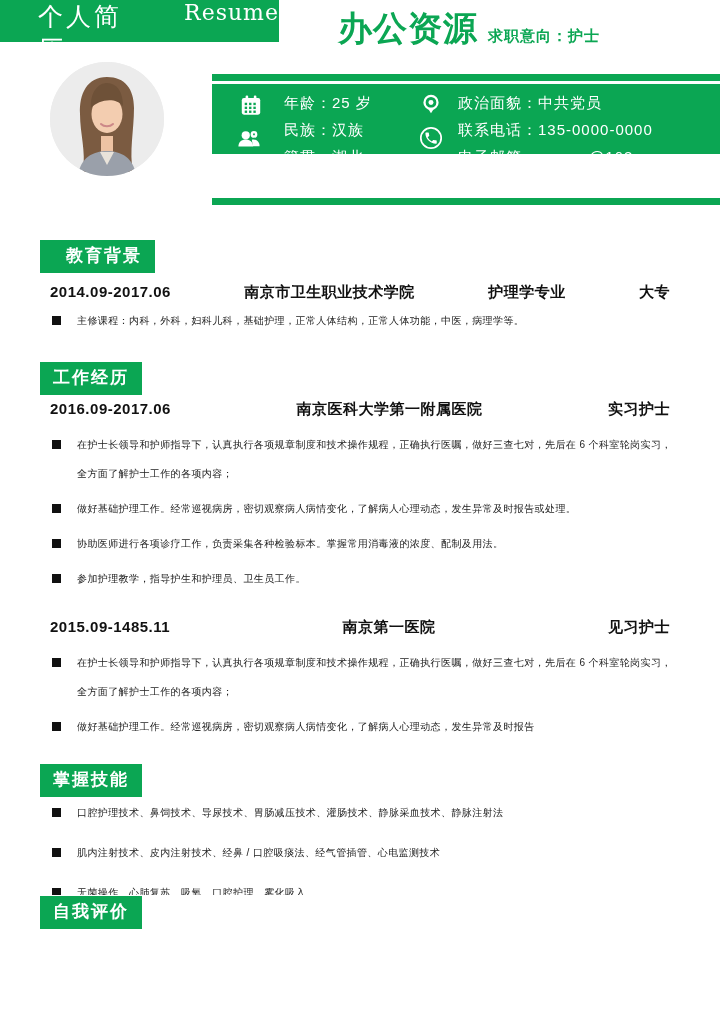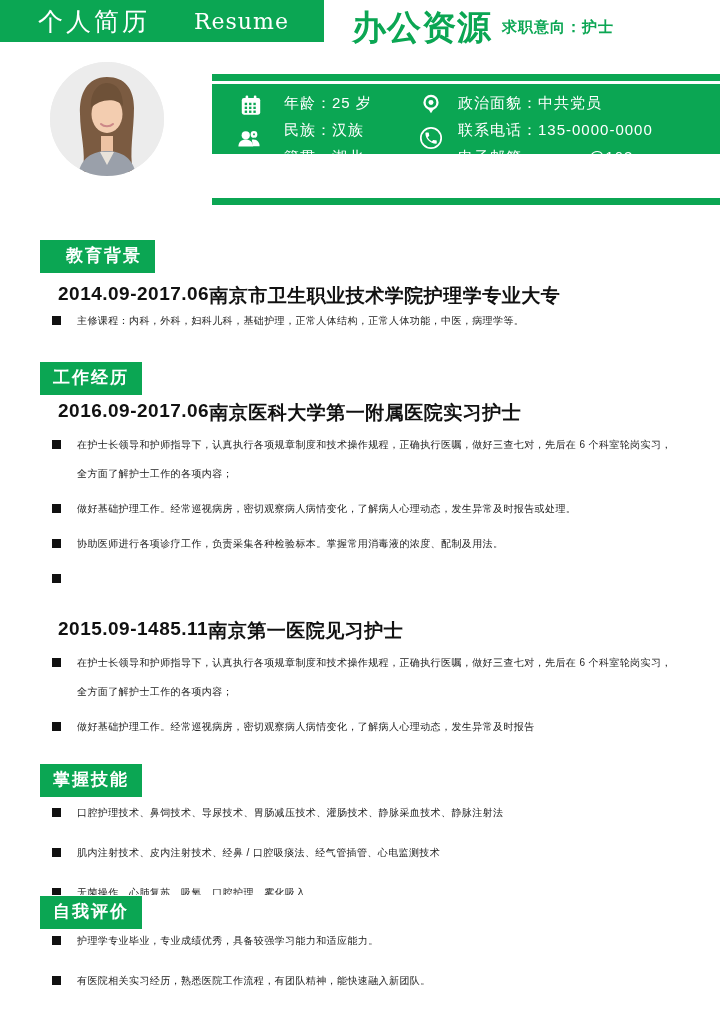--- a/index.html
+++ b/index.html
@@ -1,25 +1,25 @@
 <!DOCTYPE html>
 <html><head>
 <meta charset="utf-8">
 <style>
   :root { --green:#0ba653; --ink:#1f1f1f; }
   * { box-sizing:border-box; margin:0; padding:0; }
   body { background:#fff; font-family:"Liberation Sans", sans-serif; }
   .page { position:relative; width:720px; height:1017px; background:#ffffff; overflow:hidden; color:var(--ink); }
 
   
-  .header-bar { position:absolute; left:0; top:0; width:324px; height:42px; background:var(--green);
-    display:flex; align-items:center; }
+  .header-bar { position:absolute; left:0; top:0; width:279px; height:42px; background:var(--green);
+    display:flex; }
   .title-cn { font-family:"DejaVu Serif", serif; color:#fff; font-size:25px; letter-spacing:3px; margin-left:38px; }
   .title-en { font-family:"DejaVu Serif", serif; color:#fff; font-size:22px; margin-left:44px; letter-spacing:1px; }
-  .brand-row { position:absolute; left:352px; top:8px; height:40px; display:flex; align-items:center; }
+  .brand-row { position:absolute; left:338px; top:8px; height:40px; display:flex; align-items:flex-end; }
   .brand { color:var(--green); font-weight:bold; font-size:34px; line-height:1.15; letter-spacing:1px; }
   .intention { color:var(--green); font-weight:bold; font-size:15px; line-height:1.2; margin-left:10px; padding-bottom:3px; letter-spacing:1px; }
 
   
   .photo { position:absolute; left:50px; top:62px; width:114px; height:114px; border-radius:50%;
     overflow:hidden; background:#ececec; }
   .photo svg { display:block; }
 
   
   .strip { position:absolute; left:212px; width:508px; height:7px; background:var(--green); }
@@ -36,22 +36,22 @@
   .c-text { position:absolute; color:#fff; font-size:15px; letter-spacing:1px; white-space:nowrap; }
   .c-l { left:72px; }  .c-r { left:246px; }
   .c-row1 { top:10px; } .c-row2 { top:37px; } .c-row3 { top:64px; }
   .g-dot { fill:var(--green); }
 
   
   .badge { position:absolute; left:40px; background:var(--green); color:#fff; font-size:17px;
     font-weight:bold; letter-spacing:2px; padding:4px 13px 6px; }
   .b-edu { top:240px;padding-left:26px; } .b-work { top:362px; } .b-skill { top:764px; } .b-eval { top:896px; }
 
-  .entry-row { position:absolute; left:50px; width:620px; display:flex; 
-    font-weight:bold; font-size:19px; color:#111; letter-spacing:0.5px; white-space:nowrap;margin-left:8px; }
+  .entry-row { position:absolute; left:50px; width:620px; display:flex; justify-content:space-between;
+    font-weight:bold; font-size:15px; color:#111; letter-spacing:0.5px; white-space:nowrap; }
   .r-edu { top:283px; } .r-job1 { top:400px; } .r-job2 { top:618px; }
 
   .bullets { position:absolute; left:50px; width:622px; }
   .bl-edu { top:306px; } .bl-job1 { top:430px; } .bl-job2 { top:648px; }
   .bl-skill { top:798px; } .bl-eval { top:926px; }
   .bullet { display:flex; font-size:10px; line-height:29px; letter-spacing:0.4px; margin-bottom:6px; color:#222; }
   .bl-skill .bullet, .bl-eval .bullet { margin-bottom:11px;text-align:center; }
   .sq { width:9px; height:9px; background:#111; margin:10px 16px 0 2px; flex:none; }
   .clipped { height:17px; overflow:hidden; margin-bottom:0; }
 </style>
@@ -171,20 +171,21 @@
     <div class="bullet">
         <span class="sq"></span>
         <span>做好基础护理工作。经常巡视病房，密切观察病人病情变化，了解病人心理动态，发生异常及时报告或处理。</span>
       </div>
     <div class="bullet">
         <span class="sq"></span>
         <span>协助医师进行各项诊疗工作，负责采集各种检验标本。掌握常用消毒液的浓度、配制及用法。</span>
       </div>
     <div class="bullet">
         <span class="sq"></span>
+        <span>参加护理教学，指导护生和护理员、卫生员工作。</span>
       </div>
   </div>
   <div class="entry-row r-job2">
     <span>2015.09-1485.11</span>
     <span>南京第一医院</span>
     <span>见习护士</span>
   </div>
   <div class="bullets bl-job2">
     <div class="bullet">
         <span class="sq"></span>
@@ -206,24 +207,14 @@
         <span class="sq"></span>
         <span>肌内注射技术、皮内注射技术、经鼻 / 口腔吸痰法、经气管插管、心电监测技术</span>
       </div>
     <div class="bullet clipped">
         <span class="sq"></span>
         <span>无菌操作、心肺复苏、吸氧、口腔护理、雾化吸入</span>
       </div>
   </div>
 
   <div class="badge b-eval">自我评价</div>
-  <div class="bullets bl-eval">
-    <div class="bullet">
-        <span class="sq"></span>
-        <span>护理学专业毕业，专业成绩优秀，具备较强学习能力和适应能力。</span>
-      </div>
-    <div class="bullet">
-        <span class="sq"></span>
-        <span>有医院相关实习经历，熟悉医院工作流程，有团队精神，能快速融入新团队。</span>
-      </div>
-  </div>
 
 </div>
 
 </body></html>

